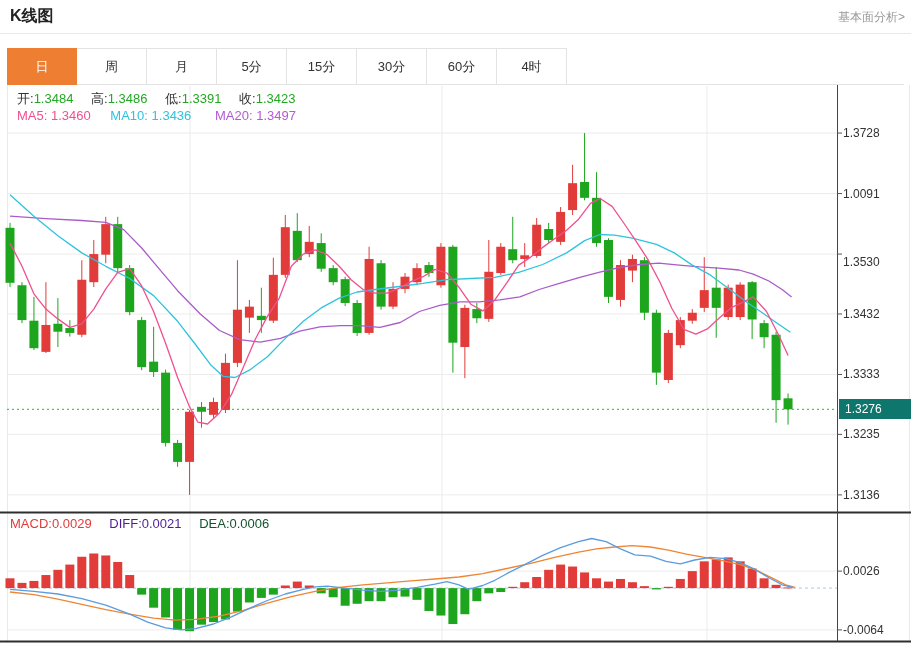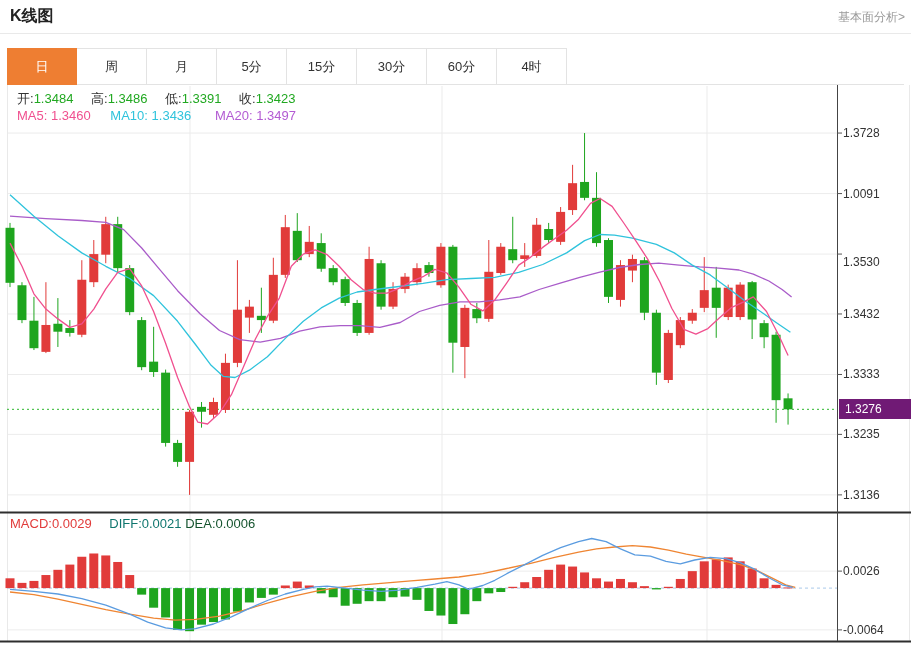--- a/index.html
+++ b/index.html
@@ -17,21 +17,21 @@
   svg.chart{position:absolute;left:0;top:0;}
   .ohlc-row{position:absolute;left:17px;top:90px;font-size:13px;white-space:nowrap;}
   .ohlc-row .lbl{color:#333;}
   .ohlc-row .val{color:#21a821;margin-right:14px;}
   .ma-row{position:absolute;left:17px;top:108px;font-size:13px;white-space:nowrap;}
   .ma-row .ma5{color:#f0508f;margin-right:16px;}
   .ma-row .ma10{color:#2fc3dc;margin-right:20px;}
   .ma-row .ma20{color:#b35bd3;}
   .macd-row{position:absolute;left:10px;top:516px;font-size:13px;white-space:nowrap;}
   .macd-row .macd{color:#e13b3a;margin-right:14px;}
-  .macd-row .diff{color:#0f766e;}
+  .macd-row .diff{color:#4c1d95;margin-right:14px;}
   .macd-row .dea{color:#14532d;}
   .axis-label{position:absolute;left:843px;font-size:12px;color:#333;height:14px;line-height:14px;}
   .price-tag{position:absolute;left:839px;width:72px;height:20px;box-sizing:border-box;
              color:#fff;font-size:12px;line-height:20px;padding-left:6px;}
 </style>
 </head>
 <body>
 
 <div class="page">
   <div class="title">K线图</div>
@@ -315,14 +315,14 @@
       <div class="axis-label" style="top: 126.062px; text-align: center;">1.3728</div>
       <div class="axis-label" style="top: 186.57px;">1.0091</div>
       <div class="axis-label" style="top: 255px;">1.3530</div>
       <div class="axis-label" style="top: 306.974px;">1.3432</div>
       <div class="axis-label" style="top: 367.482px;">1.3333</div>
       <div class="axis-label" style="top: 427.379px;">1.3235</div>
       <div class="axis-label" style="top: 487.887px;">1.3136</div>
       <div class="axis-label" style="top: 564.122px;">0.0026</div>
       <div class="axis-label" style="top: 622.898px;">-0.0064</div>
     </div>
-  <div class="price-tag" id="price-tag" style="top: 399.32px; background: #701a75;">1.3276</div>
+  <div class="price-tag" id="price-tag" style="top: 399.32px; background: #0f766e;">1.3276</div>
 </div>
 
 </body></html>

